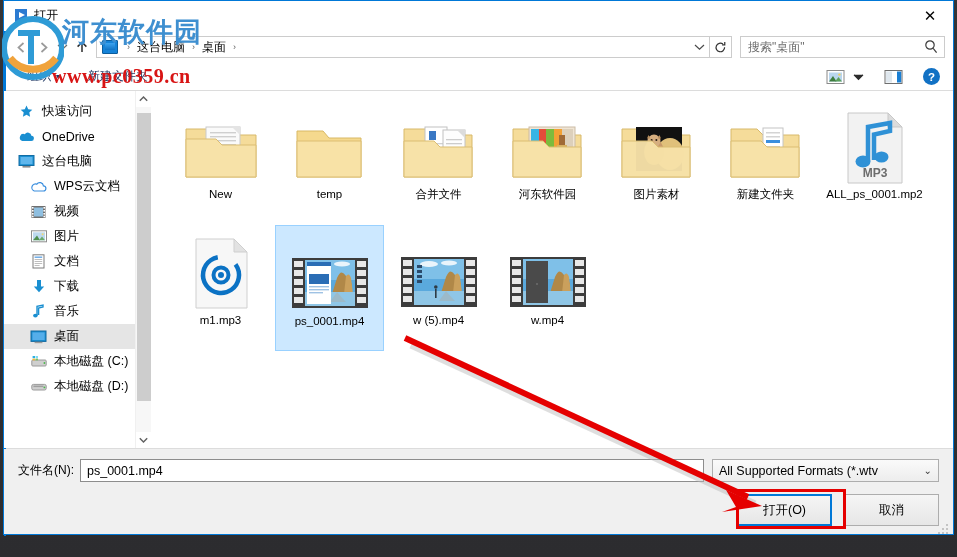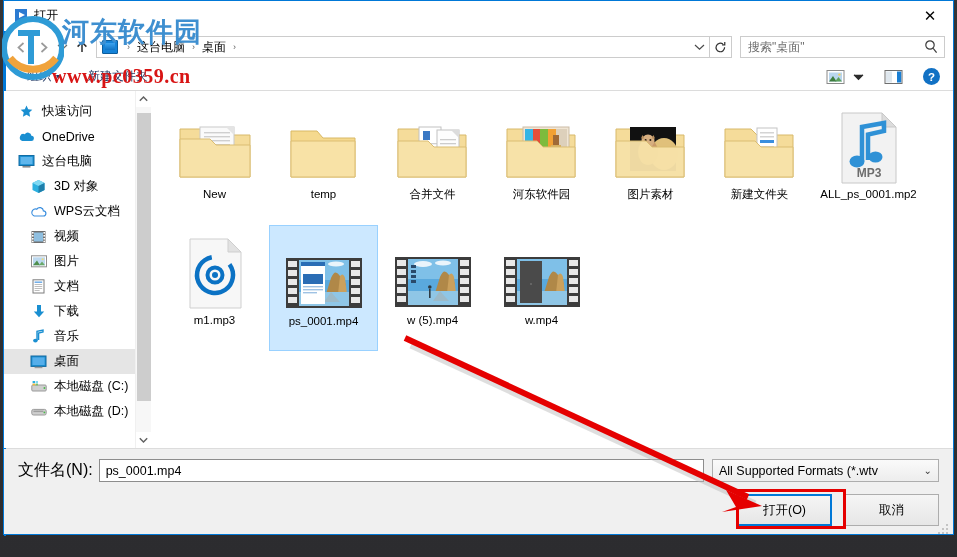--- a/index.html
+++ b/index.html
@@ -107,20 +107,21 @@
   .tb-caret { font-size: 8px; color:#1f3864; }
   .tb-spacer { flex: 1 1 auto; }
   .tb-icon-btn {
     width: 28px; height: 22px; display:flex; align-items:center; justify-content:center;
   }
 
   
   .body {
     flex: 1 1 auto; display:flex; min-height: 0; background:#fff;
     border-bottom: 1px solid #dcdcdc;
+    gap: 6px;
   }
   .sidebar {
     width: 148px; flex:none; background:#fff; position:relative;
     border-right: 1px solid #ffffff;
     overflow: hidden;
   }
   .sb-list { padding-top: 8px; }
   .sb-item {
     height: 25px; display:flex; align-items:center; gap: 7px;
     font-size: 12.5px; color: #000; padding-left: 14px; white-space:nowrap;
@@ -159,21 +160,21 @@
   .tile-label {
     font-size: 11.5px; color: #000; text-align:center; line-height: 14px;
     max-width: 100px; word-break: break-all; margin-top: 2px;
   }
 
   
   .bottom {
     flex: none; background: #f0f0f0; padding: 10px 14px 8px 14px; position: relative;
   }
   .row1 { display:flex; align-items:center; }
-  .fn-label { font-size: 16px; color:#000; white-space:nowrap; margin-right: 6px; }
+  .fn-label { font-size: 12px; color:#000; white-space:nowrap; margin-right: 6px; }
   .fn-input {
     flex: 1 1 auto; height: 23px; background:#fff; border:1px solid #8d8d8d;
     display:flex; align-items:center; position:relative; min-width: 0;
   }
   .fn-value { font-size: 12.5px; color:#000; padding-left: 6px; }
   .fn-caret { position:absolute; right: 7px; color:#3b3b3b; font-size: 10px; }
   .type-select {
     width: 227px; height: 23px; background: linear-gradient(180deg,#fafafa,#ededed);
     border: 1px solid #adadad; margin-left: 8px; display:flex; align-items:center;
     position: relative; flex:none; overflow:hidden;
@@ -354,30 +355,20 @@
             <span class="sb-ico">
               <svg width="17" height="15" viewBox="0 0 17 15">
                 <rect x="1" y="1.5" width="15" height="10" fill="#1a8fd1" stroke="#126ca3"></rect>
                 <rect x="2.5" y="3" width="12" height="7.2" fill="#5fb6ec"></rect>
                 <rect x="4.5" y="12" width="8" height="1.6" fill="#8b8b8b"></rect>
               </svg>
             </span>
             <span>这台电脑</span>
           </div>
 
-          <div class="sb-item indent">
-            <span class="sb-ico">
-              <svg width="15" height="15" viewBox="0 0 15 15">
-                <path d="M7.5 1 L13.5 4 L13.5 11 L7.5 14 L1.5 11 L1.5 4 Z" fill="#2bb0e0"></path>
-                <path d="M7.5 1 L13.5 4 L7.5 7 L1.5 4 Z" fill="#7fd8f2"></path>
-                <path d="M7.5 7 L13.5 4 L13.5 11 L7.5 14 Z" fill="#1f7fab"></path>
-              </svg>
-            </span>
-            <span>3D 对象</span>
-          </div>
 
           <div class="sb-item indent">
             <span class="sb-ico">
               <svg width="17" height="13" viewBox="0 0 17 13">
                 <path d="M4.2 11 h9 a2.6 2.6 0 0 0 .2 -5.2 a3.6 3.6 0 0 0 -6.6 -1.6 a2.9 2.9 0 0 0 -2.6 6.8 Z" fill="none" stroke="#3a8ede" stroke-width="1.2"></path>
               </svg>
             </span>
             <span>WPS云文档</span>
           </div>
 

